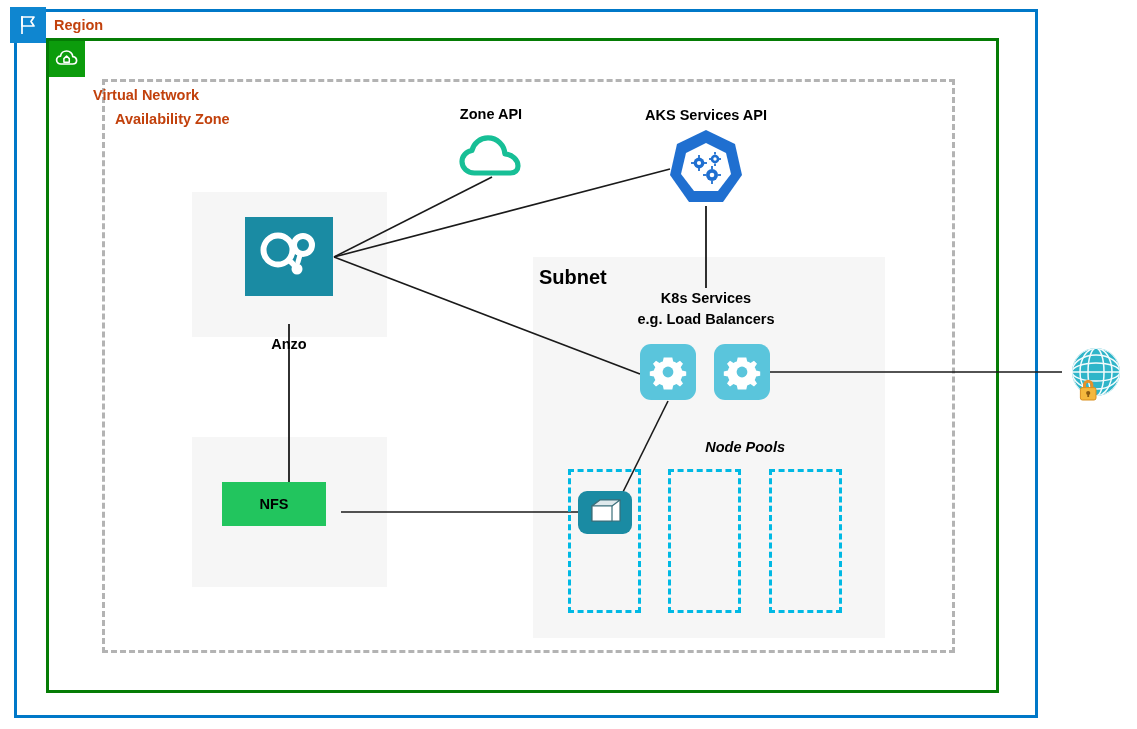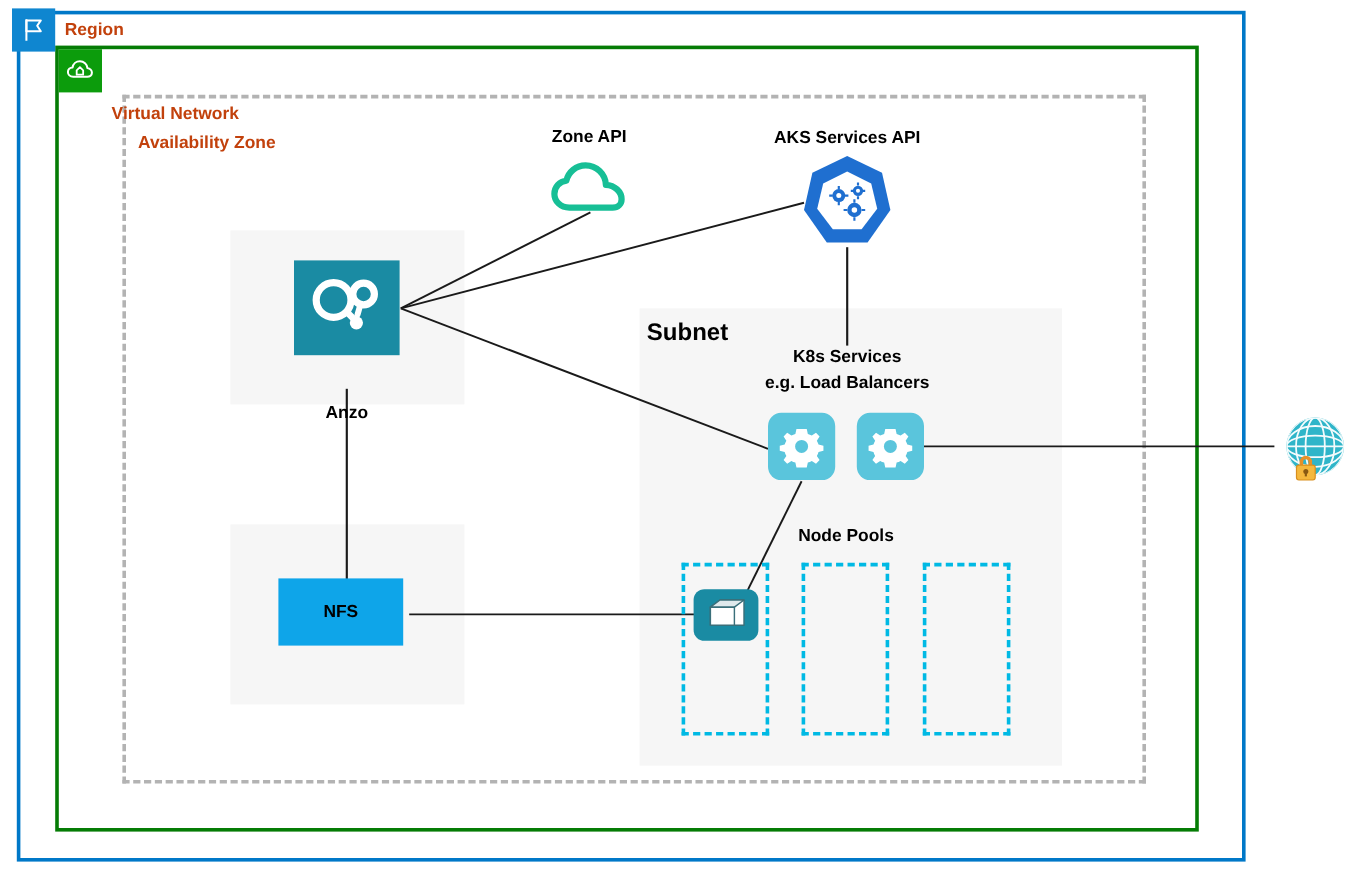--- a/index.html
+++ b/index.html
@@ -141,25 +141,25 @@
   .anzo-caption {
     left: 245px;
     top: 301px;
     width: 88px;
     margin-top: 35px;
   }
 
   
   .nfs-box {
     position: absolute;
-    left: 232px;
+    left: 222px;
     top: 482px;
     width: 104px;
-    height: 56px;
-    background: #0ea5e9;
+    height: 44px;
+    background: #22c55e;
     display: flex;
     align-items: center;
     justify-content: center;
     font-size: 14.5px;
     font-weight: bold;
     color: #000000;
   }
 
   
   .azure-cloud {
@@ -212,24 +212,25 @@
   }
   .gear-a { left: 640px; top: 344px; }
   .gear-b { left: 714px; top: 344px; }
 
   
   .np-caption {
     position: absolute;
     left: 625px;
     top: 439px;
     width: 160px;
-    text-align: center;
+    text-align: right;
     font-size: 14.5px;
     font-weight: bold;
     color: #000000;
+    font-style: italic;
   }
   .np-slot {
     position: absolute;
     width: 73px;
     height: 144px;
     border: 3px dashed #00b9e4;
     box-sizing: border-box;
     top: 469px;
   }
   .np-1 { left: 568px; }

